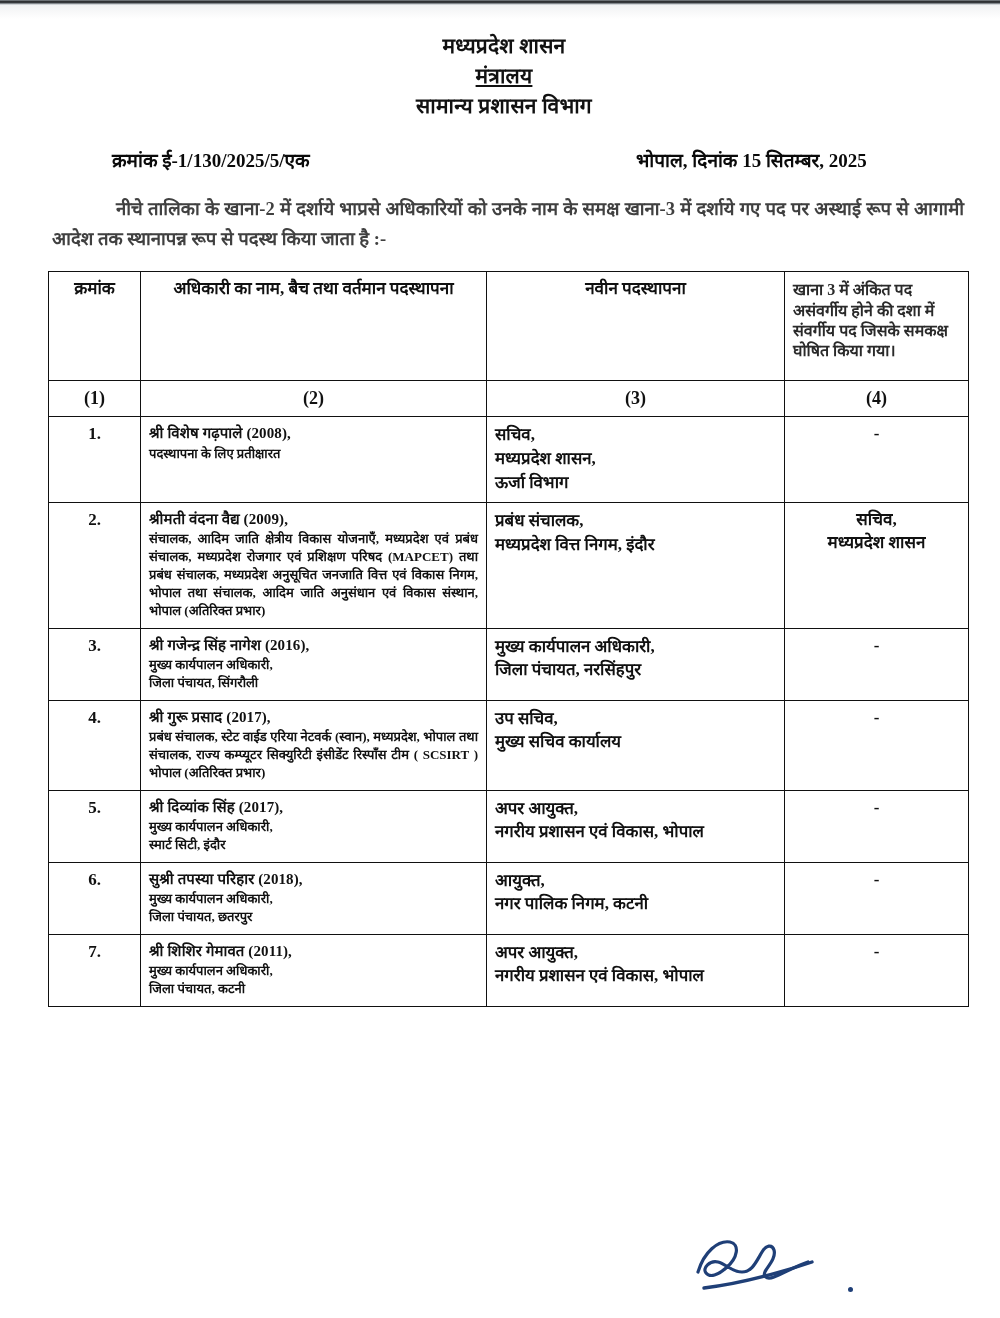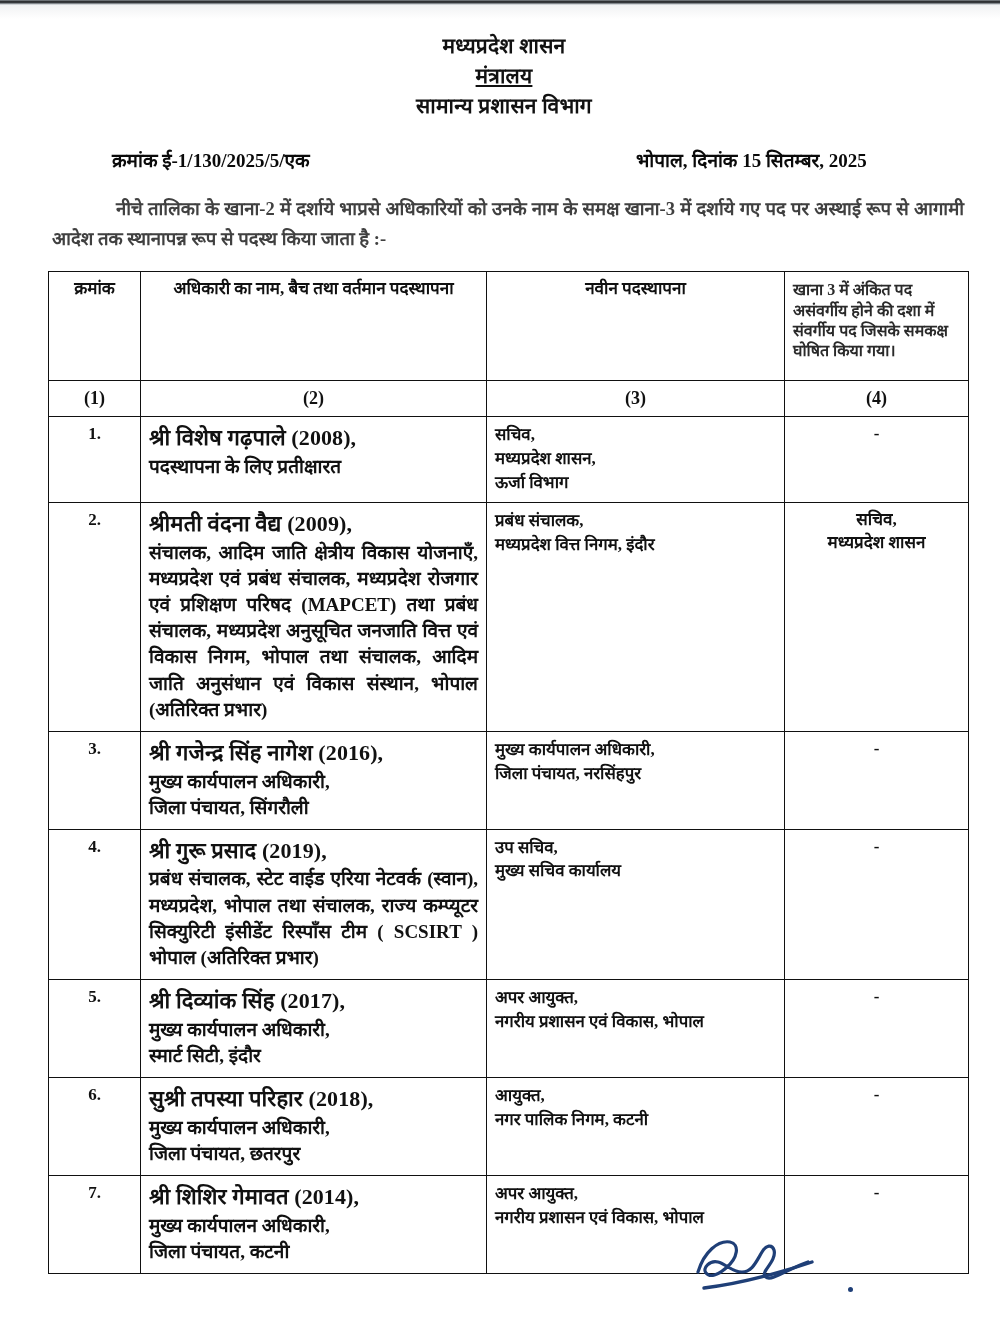--- a/index.html
+++ b/index.html
@@ -160,29 +160,29 @@
     padding-top: 10px;
   }
   td.col4text {
     text-align: center;
     font-size: 17px;
     line-height: 1.36;
     padding-top: 8px;
   }
   .officer-name {
     font-weight: bold;
-    font-size: 22px;
+    font-size: 15px;
     display: block;
     margin-bottom: 1px;
     letter-spacing: 0.1px;
   }
   .officer-post {
     display: block;
     font-weight: 600;
-    font-size: 19px;
+    font-size: 13px;
     line-height: 1.38;
   }
   .officer-post.justified {
     text-align: justify;
     text-justify: inter-word;
   }
   .newpost-line {
     display: block;
     font-weight: 600;
     font-size: 16.8px;
@@ -280,21 +280,21 @@
               <span class="officer-post">मुख्य कार्यपालन अधिकारी,<br>जिला पंचायत, सिंगरौली</span>
             </td>
             <td>
               <span class="newpost-line">मुख्य कार्यपालन अधिकारी,<br>जिला पंचायत, नरसिंहपुर</span>
             </td>
             <td class="dash">-</td>
           </tr>
           <tr>
             <td class="sno">4.</td>
             <td>
-              <span class="officer-name">श्री गुरू प्रसाद (2019),</span>
+              <span class="officer-name">श्री गुरू प्रसाद (2017),</span>
               <span class="officer-post justified">प्रबंध संचालक, स्टेट वाईड एरिया नेटवर्क (स्वान), मध्यप्रदेश, भोपाल तथा संचालक, राज्य कम्प्यूटर सिक्युरिटी इंसीडेंट रिस्पाँस टीम ( SCSIRT ) भोपाल (अतिरिक्त प्रभार)</span>
             </td>
             <td>
               <span class="newpost-line">उप सचिव,<br>मुख्य सचिव कार्यालय</span>
             </td>
             <td class="dash">-</td>
           </tr>
           <tr>
             <td class="sno">5.</td>
             <td>
@@ -313,21 +313,21 @@
               <span class="officer-post">मुख्य कार्यपालन अधिकारी,<br>जिला पंचायत, छतरपुर</span>
             </td>
             <td>
               <span class="newpost-line">आयुक्त,<br>नगर पालिक निगम, कटनी</span>
             </td>
             <td class="dash">-</td>
           </tr>
           <tr>
             <td class="sno">7.</td>
             <td>
-              <span class="officer-name">श्री शिशिर गेमावत (2014),</span>
+              <span class="officer-name">श्री शिशिर गेमावत (2011),</span>
               <span class="officer-post">मुख्य कार्यपालन अधिकारी,<br>जिला पंचायत, कटनी</span>
             </td>
             <td>
               <span class="newpost-line">अपर आयुक्त,<br>नगरीय प्रशासन एवं विकास, भोपाल</span>
             </td>
             <td class="dash">-</td>
           </tr>
         </tbody>
     </table>
   </div>

